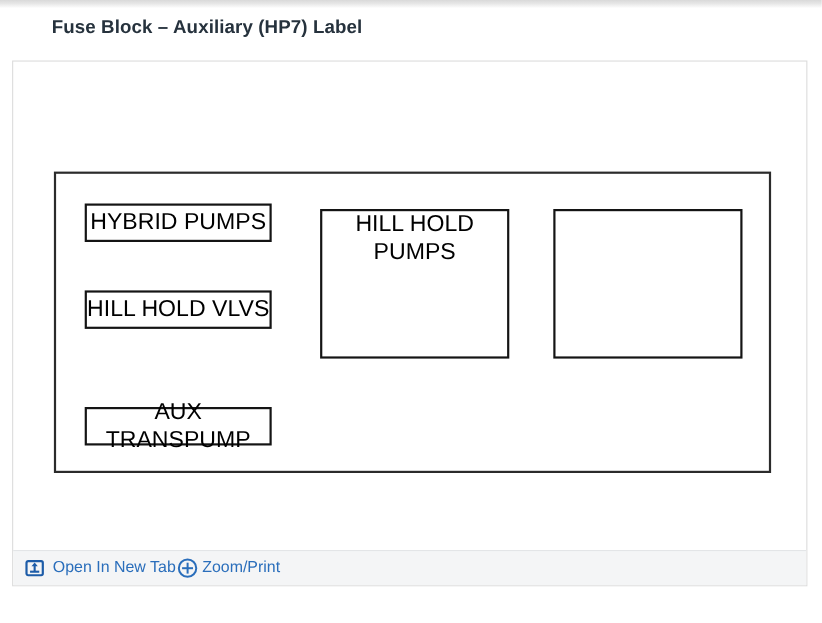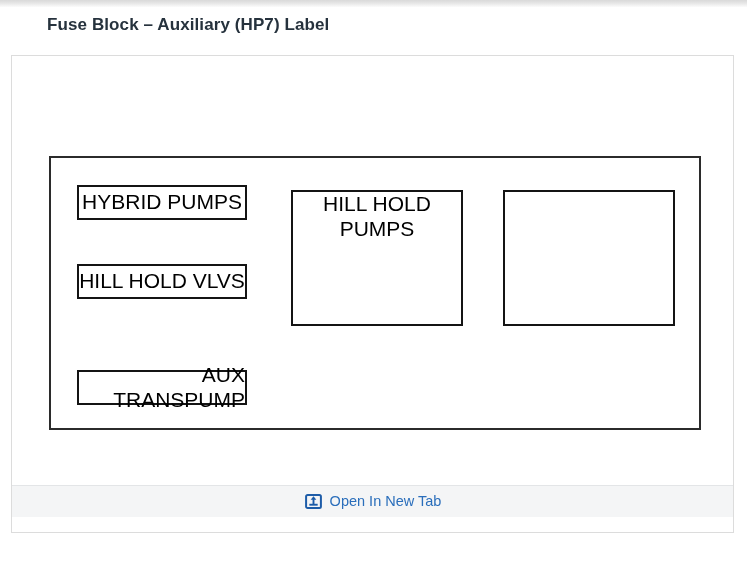--- a/index.html
+++ b/index.html
@@ -77,45 +77,45 @@
     left: 26px;
     width: 170px;
     height: 35px;
     display: flex;
     align-items: center;
     justify-content: center;
     font-size: 21px;
   }
   .fuse-box.small.r1 { top: 27px; }
   .fuse-box.small.r2 { top: 106px; }
-  .fuse-box.small.r3 { top: 212px; text-align: right; }
+  .fuse-box.small.r3 { top: 212px; }
 
   
   .fuse-box.large {
     top: 22px;
     width: 172px;
     height: 136px;
     font-size: 21px;
     margin-top: 10px;
   }
   .fuse-box.large.c2 { left: 240px; }
   .fuse-box.large.c3 { left: 452px; }
 
   
   .footer {
     position: absolute;
     left: 0;
-    bottom: 15px;
+    bottom: 0;
     width: 721px;
     height: 32px;
     background: #f4f5f6;
     border-top: 1px solid #e3e5e7;
     display: flex;
     align-items: center;
-    justify-content: center;
+    justify-content: flex-start;
     padding: 0 10px 0 10px;
     box-sizing: border-box;
   }
   .tool-link {
     display: flex;
     align-items: center;
     gap: 7px;
     color: #2a6ebb;
     font-size: 14.5px;
     cursor: pointer;
@@ -166,16 +166,26 @@
         <svg width="19" height="19" viewBox="0 0 20 20">
           <rect x="2.2" y="3.2" width="15.6" height="13.6" rx="1.6" ry="1.6" fill="none" stroke="#1d5ca8" stroke-width="2.1"></rect>
           <rect x="5.6" y="12.4" width="8.8" height="2.0" fill="#1d5ca8"></rect>
           <rect x="9.0" y="6.6" width="2.0" height="6.4" fill="#1d5ca8"></rect>
           <polygon points="10.0,4.6 13.0,8.1 7.0,8.1" fill="#1d5ca8"></polygon>
         </svg>
       </span>
       <span class="lbl">Open In New Tab</span>
     </a>
 
+    <a class="tool-link right">
+      <span class="ic">
+        <svg width="21" height="21" viewBox="0 0 22 22">
+          <circle cx="11" cy="11" r="8.3" fill="none" stroke="#2a6ebb" stroke-width="1.9"></circle>
+          <rect x="10.1" y="5.8" width="1.9" height="10.4" fill="#2a6ebb"></rect>
+          <rect x="5.8" y="10.1" width="10.4" height="1.9" fill="#2a6ebb"></rect>
+        </svg>
+      </span>
+      <span class="lbl">Zoom/Print</span>
+    </a>
 
   </div>
 
 </div>
 
 </body></html>

